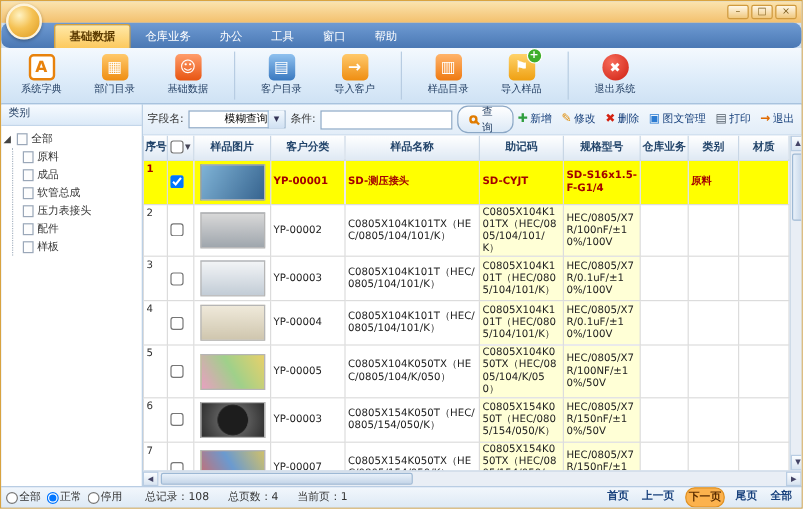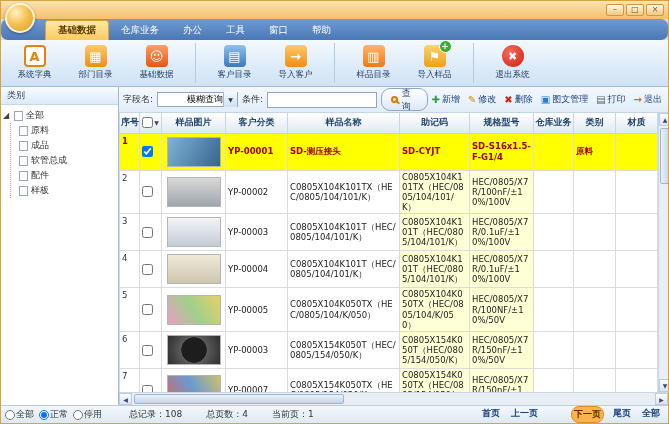--- a/index.html
+++ b/index.html
@@ -85,24 +85,24 @@
   .hscroll { height:13px; flex:0 0 auto; background:#e9eef5; border-top:1px solid #c8d6e5; display:flex; }
   .harrow { width:13px; background:linear-gradient(#fbfdff,#d8e4f1); border:1px solid #b9cde3; font-size:6px; color:#446; display:flex; align-items:center; justify-content:center; }
   .hthumb { width:210px; margin:1px 2px; background:linear-gradient(#e9f1fa,#c4d5e8); border:1px solid #9db8d4; border-radius:2px; }
   .htrack { flex:1; }
 
   
   .statusbar { height:18px; flex:0 0 auto; background:linear-gradient(#f2f7fc,#dde9f5); border-top:1px solid #b9cde3; display:flex; align-items:center; padding:0 6px 0 4px; color:#333; }
   .filters { width:116px; flex:0 0 auto; display:flex; align-items:center; gap:5px; }
   .filters label { display:flex; align-items:center; gap:1px; }
   .filters input { width:10px; height:10px; }
-  .statitem { margin-right:16px; white-space:nowrap;margin-left:8px; }
+  .statitem { margin-right:16px; white-space:nowrap; }
   .pager { margin-left:auto; display:flex; gap:7px; color:#17407c; }
   .pg { padding:1px 2px; white-space:nowrap;font-weight:bold; }
-  .pg.active { background:#fcb24d; border:1px solid #e09020; border-radius:8px; color:#5b2d00;margin-left:24px; }
+  .pg.active { background:#fcb24d; border:1px solid #e09020; border-radius:8px; color:#5b2d00; }
 </style>
 </head>
 <body>
 
 <div class="app">
   <div class="orb"></div>
 
   <div class="titlebar">
     <div class="winbtn">–</div>
     <div class="winbtn">□</div>
@@ -171,20 +171,24 @@
             <span class="tico"></span>
             <span>原料</span>
           </div>
           <div class="tnode">
             <span class="tico"></span>
             <span>成品</span>
           </div>
           <div class="tnode">
             <span class="tico"></span>
             <span>软管总成</span>
+          </div>
+          <div class="tnode">
+            <span class="tico"></span>
+            <span>压力表接头</span>
           </div>
           <div class="tnode">
             <span class="tico"></span>
             <span>配件</span>
           </div>
           <div class="tnode">
             <span class="tico"></span>
             <span>样板</span>
           </div>
         </div>

